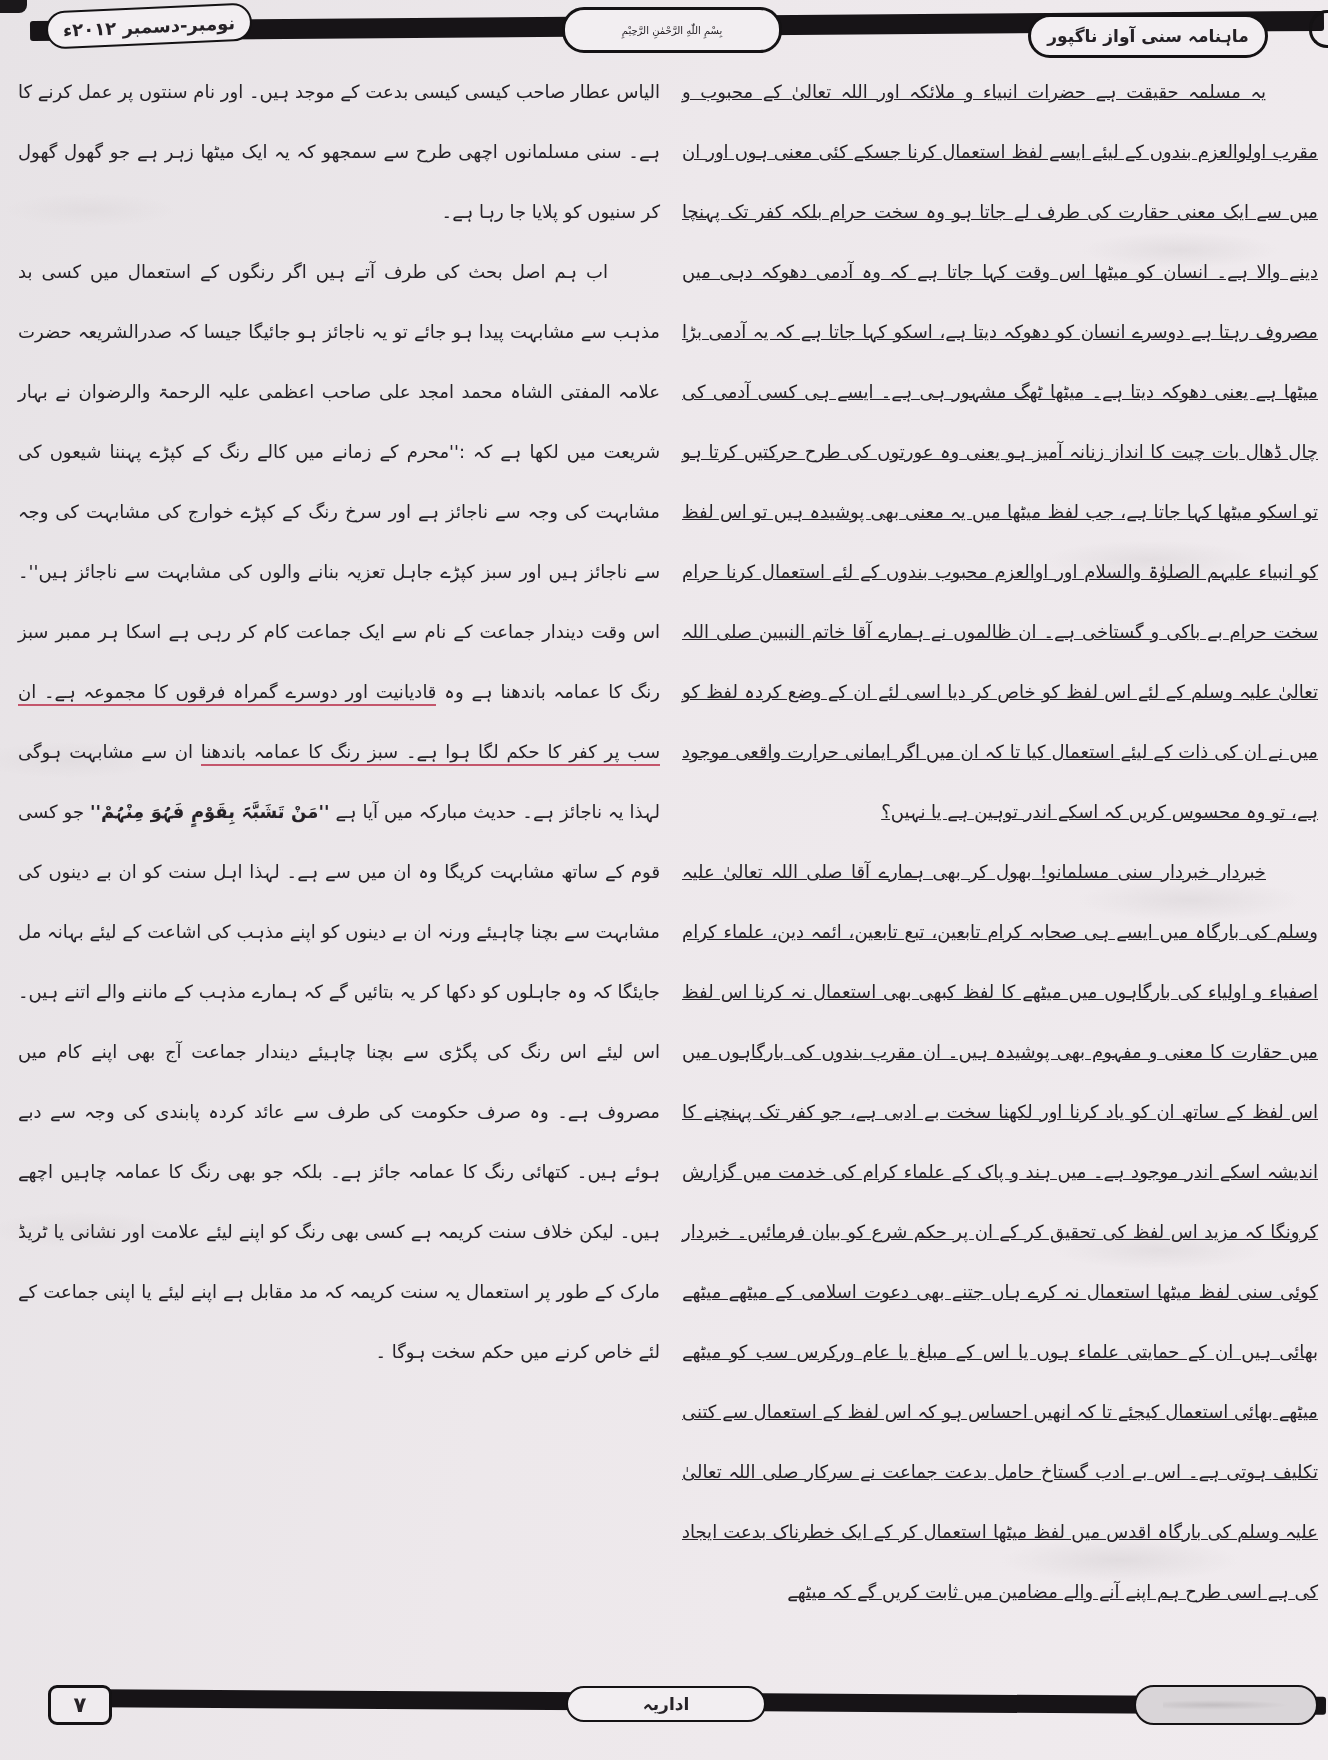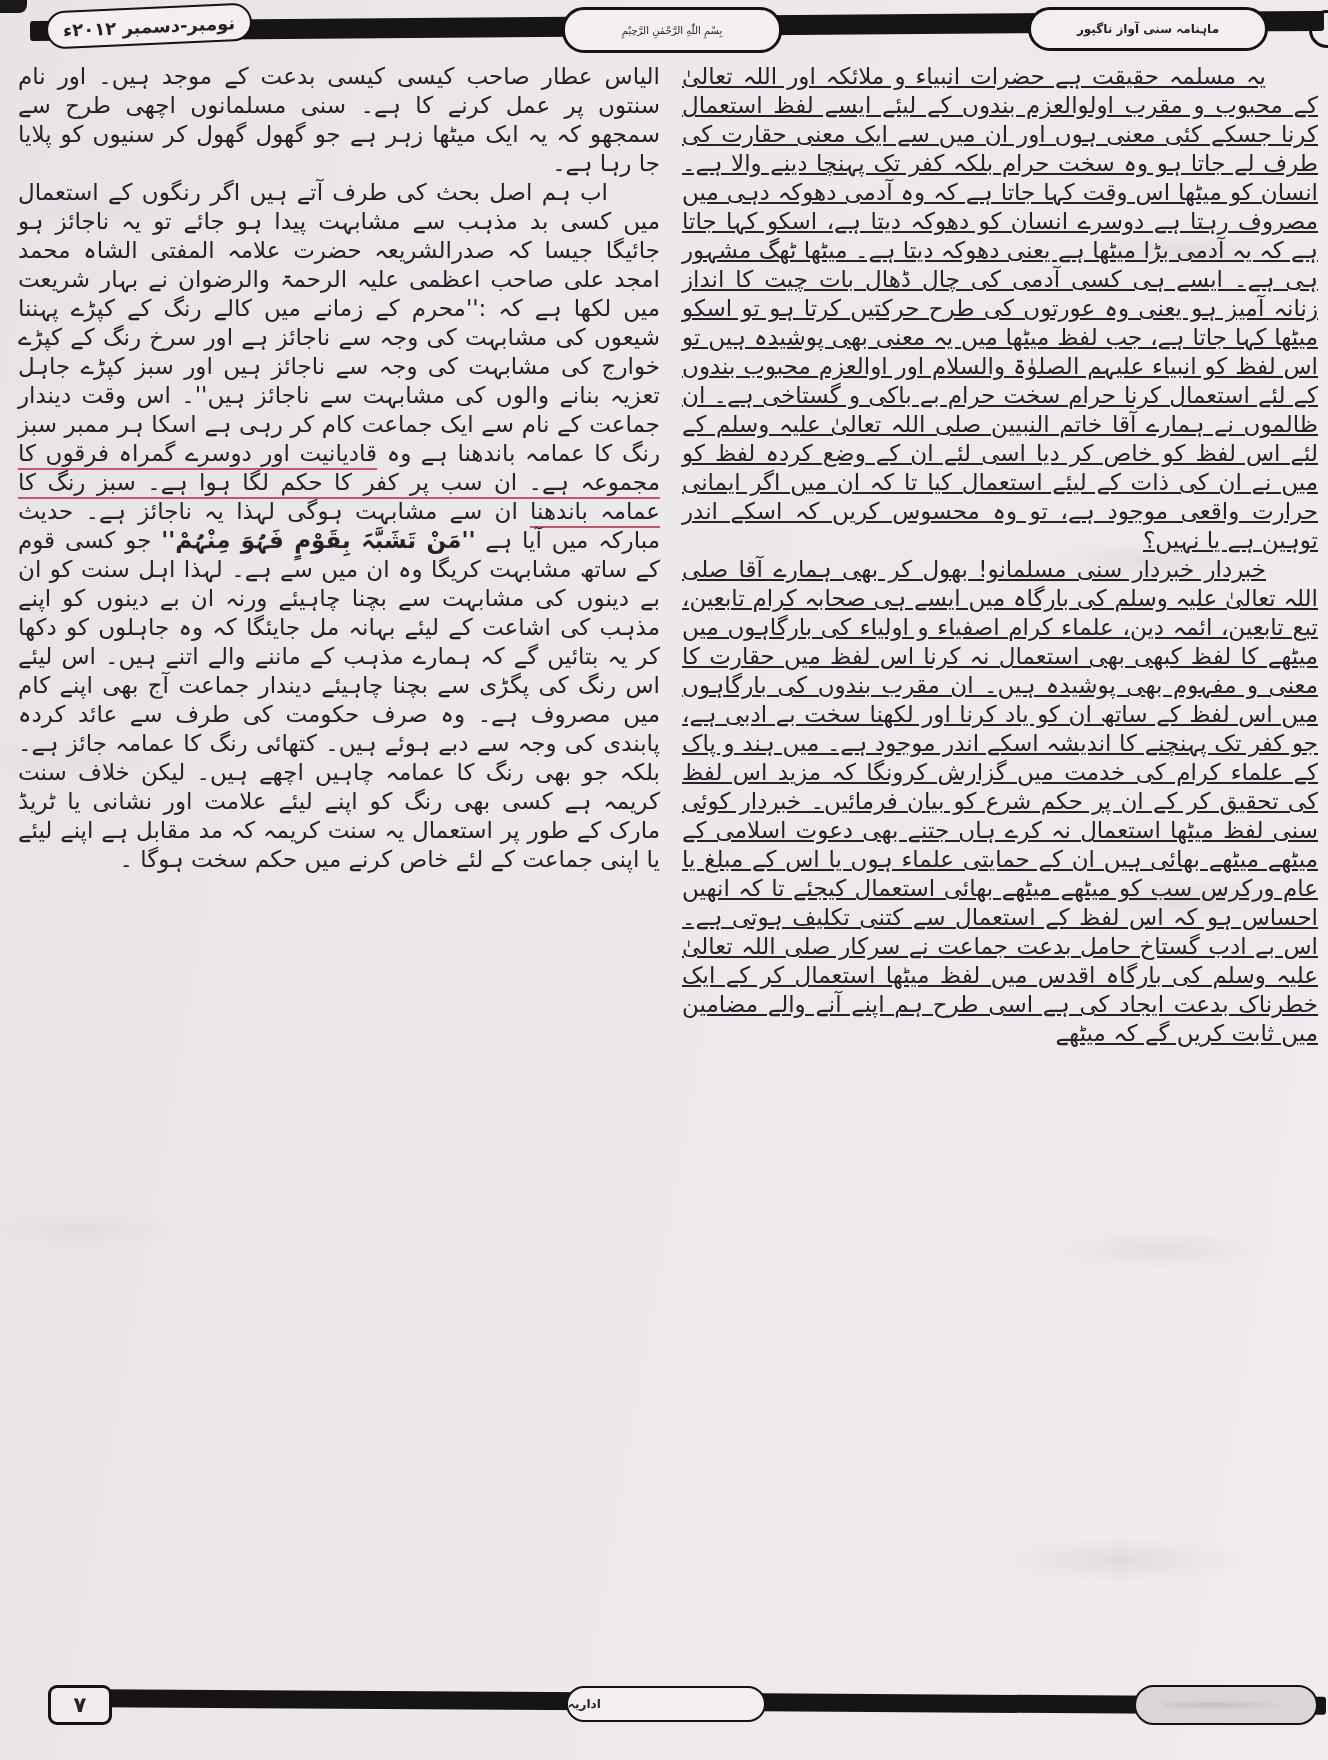--- a/index.html
+++ b/index.html
@@ -16,27 +16,27 @@
   
   .hdr{position:absolute;top:0;left:0;right:0;height:58px;}
   .hdr-band{position:absolute;top:16px;left:30px;right:4px;height:20px;background:#171417;transform:rotate(-0.45deg);border-radius:3px;}
   .pill{
     position:absolute;display:flex;align-items:center;justify-content:center;
     background:#f2eef1;border:3px solid #141214;border-radius:22px;z-index:3;
     white-space:nowrap;
   }
   .date-pill{top:7px;left:46px;width:202px;height:34px;font-size:18px;font-weight:bold;transform:rotate(-2.5deg);border-width:2.5px;}
   .bismillah-pill{top:7px;left:562px;width:214px;height:40px;font-size:10px;font-weight:normal;letter-spacing:-0.5px;}
-  .masthead-pill{top:7px;left:1028px;width:234px;height:38px;font-size:12px;font-weight:bold;}
+  .masthead-pill{top:14px;left:1028px;width:234px;height:38px;font-size:17px;font-weight:bold;}
   .corner-mark{position:absolute;top:0;left:0;width:27px;height:13px;background:#1b181b;border-bottom-right-radius:8px;z-index:4;}
   .hdr-hook{position:absolute;top:10px;right:0px;width:16px;height:32px;border:3px solid #141214;border-right:none;border-radius:18px 0 0 18px;z-index:2;background:transparent;}
   
   .col{
     position:absolute;top:62px;
-    font-size:23px;line-height:29px;
+    font-size:18px;line-height:60px;
     text-align:justify;
   }
   .col p{margin:0;}
   .col-right{right:10px;width:636px;text-decoration:underline;}
   .col-left{right:668px;left:18px;width:642px;}
   .indent{text-indent:52px;}
   .gap-top{margin-top:46px !important;}
   .red-underline{
     border-bottom:2.5px solid #c4566c;
     padding-bottom:2px;
@@ -44,21 +44,21 @@
   .hadith{font-weight:bold;margin-top:32px;}
   
   .ftr{position:absolute;left:0;right:0;top:1680px;height:50px;}
   .ftr-band{position:absolute;top:13px;left:96px;right:2px;height:18px;background:#171417;transform:rotate(0.35deg);border-radius:3px;}
   .pageno-box{
     position:absolute;top:5px;left:48px;width:58px;height:34px;
     display:flex;align-items:center;justify-content:center;
     background:#efebee;border:3px solid #141214;border-radius:9px;z-index:3;
     font-size:21px;font-weight:bold;
   }
-  .section-pill{top:6px;left:566px;width:196px;height:32px;font-size:12px;font-weight:bold;border-width:2.5px;justify-content:flex-end;}
+  .section-pill{top:6px;left:566px;width:196px;height:32px;font-size:17px;font-weight:bold;border-width:2.5px;}
   .blank-pill{top:5px;left:1134px;width:180px;height:36px;background:#d9d5d8;border-width:2.5px;}
   .blank-pill .smudge{width:70%;height:10px;background:radial-gradient(ellipse at 40% 50%,#c2bec1 0%,transparent 70%);}
   
   .bleed{
     position:absolute;inset:0;pointer-events:none;z-index:0;opacity:0.55;
     background:
       radial-gradient(140px 26px at 1180px 250px,#d8d3d6 0%,transparent 70%),
       radial-gradient(150px 28px at 1150px 560px,#d9d4d7 0%,transparent 70%),
       radial-gradient(160px 30px at 1190px 900px,#d8d3d6 0%,transparent 70%),
       radial-gradient(150px 28px at 1160px 1250px,#d9d4d7 0%,transparent 70%),

